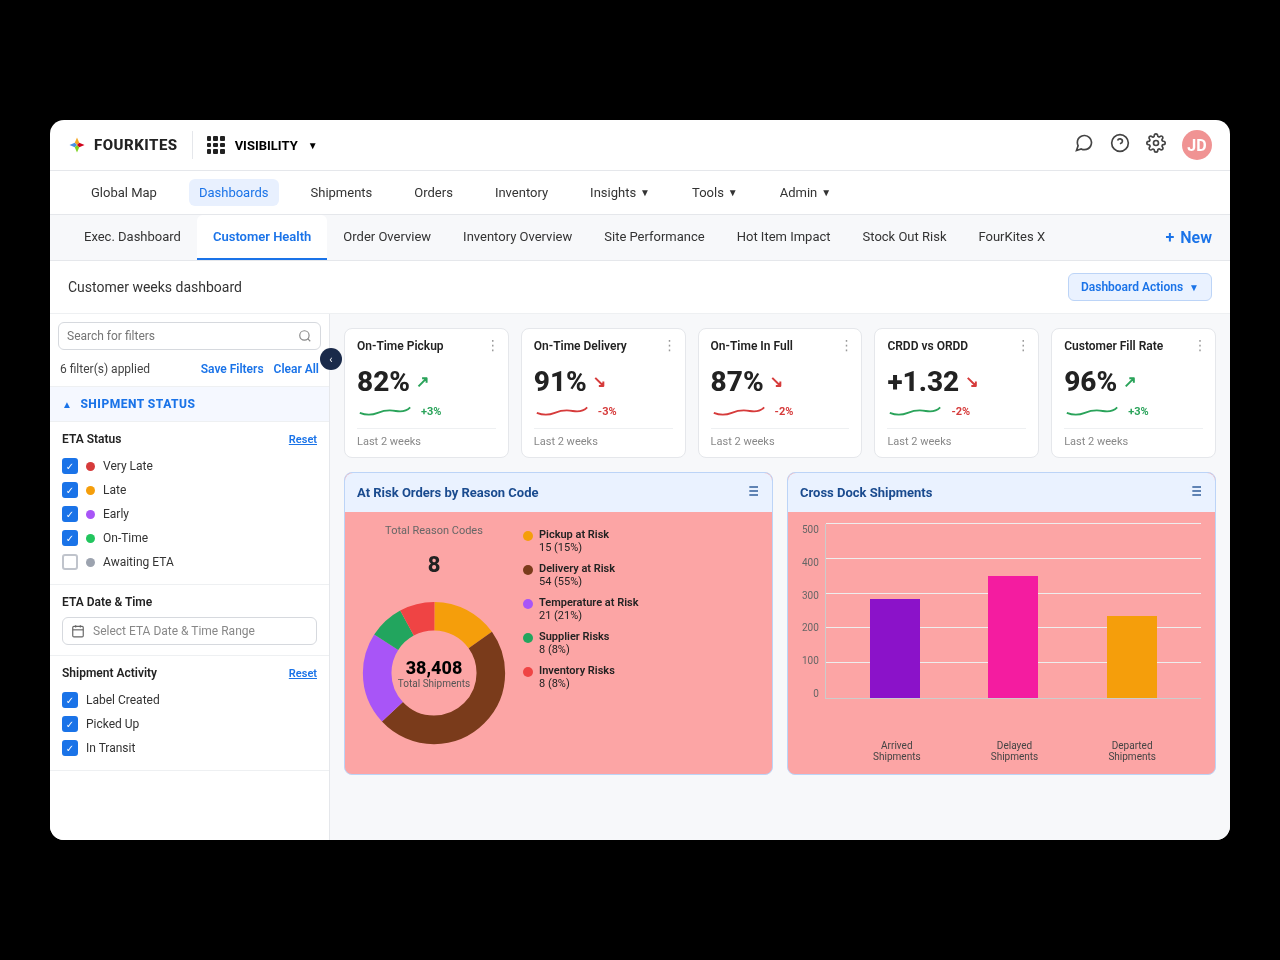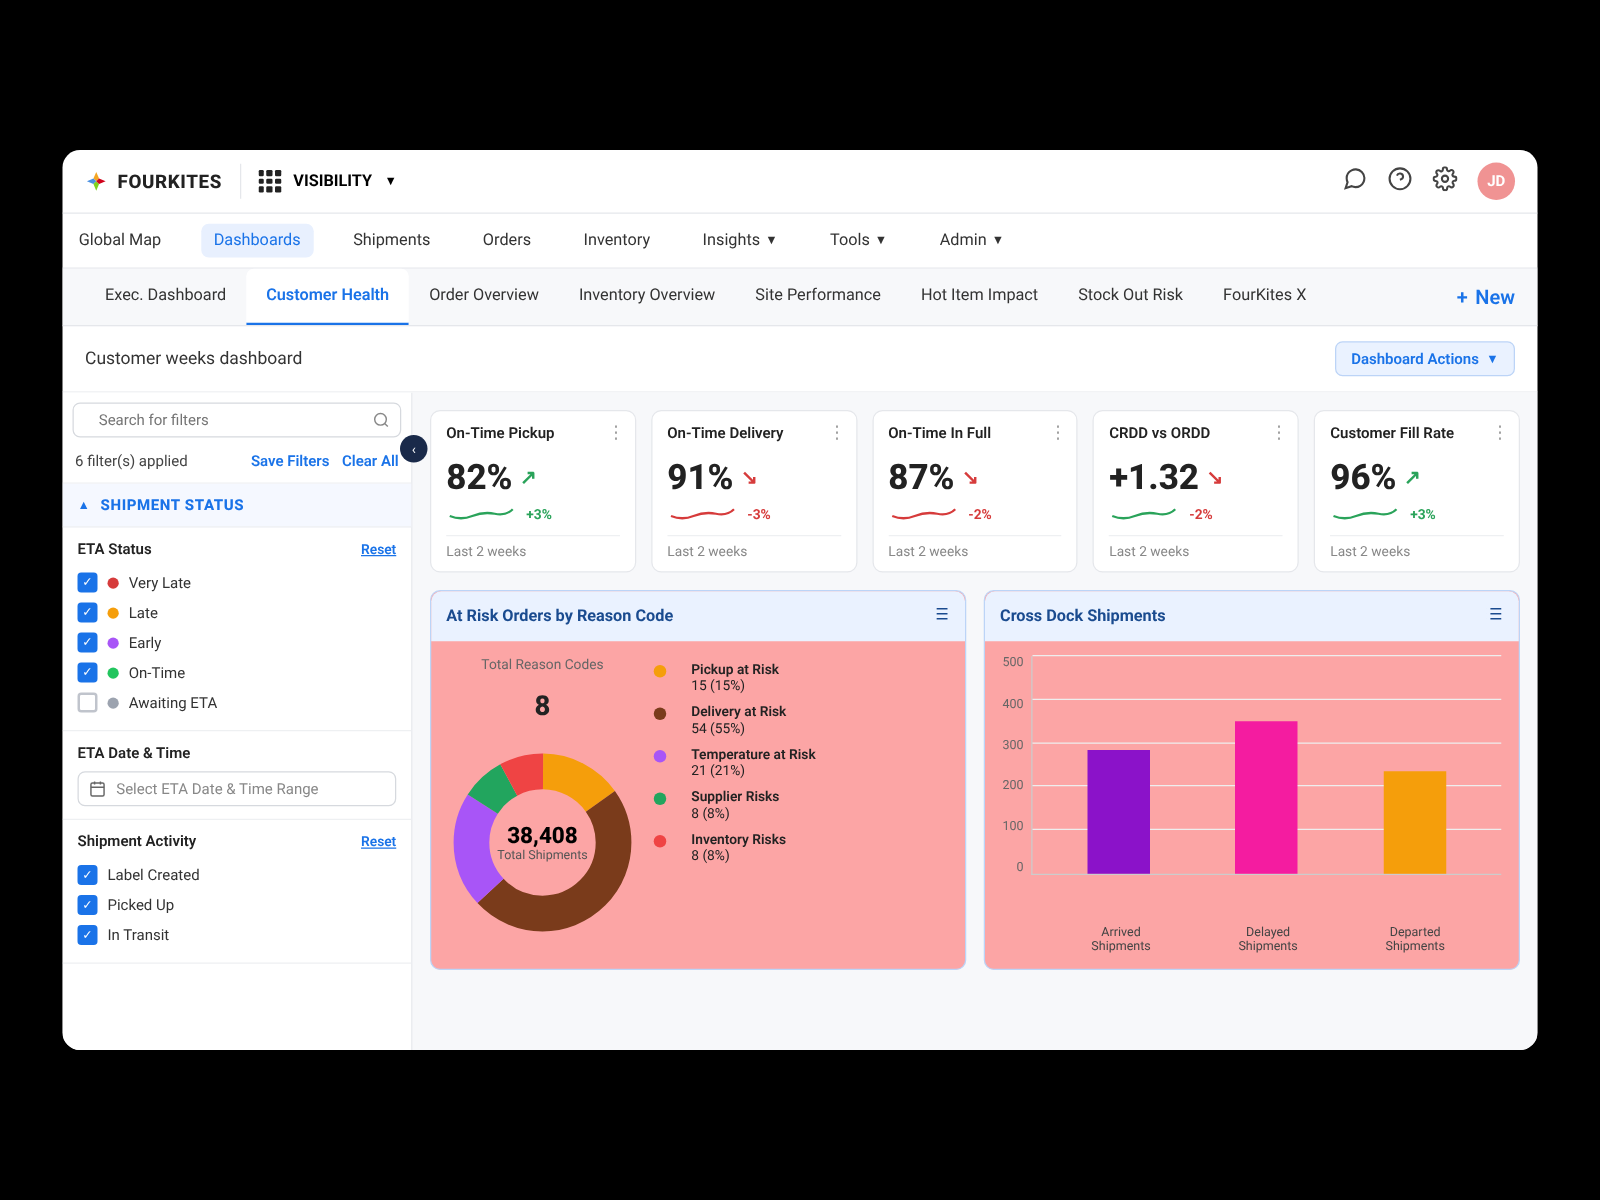--- a/index.html
+++ b/index.html
@@ -11,24 +11,24 @@
 .logo { display: flex; align-items: center; gap: 8px; font-weight: 800; font-size: 15px; letter-spacing: 0.5px; color: #222; }
 .logo-mark { width: 18px; height: 18px; }
 .vbar { width: 1px; height: 28px; background: #e5e7eb; margin: 0 14px; }
 .grid-icon { width: 18px; height: 18px; display: grid; grid-template-columns: 1fr 1fr 1fr; gap: 2px; }
 .grid-icon span { background: #222; border-radius: 1px; }
 .vis-btn { display: flex; align-items: center; gap: 10px; cursor: pointer; font-weight: 700; font-size: 13px; }
 .dropdown-caret { font-size: 10px; }
 .topbar-spacer { flex: 1; }
 .top-icons { display: flex; align-items: center; gap: 16px; }
 .ico-btn { cursor: pointer; color: #444; }
-.avatar { width: 30px; height: 30px; border-radius: 50%; background: #f09393; color: #fff; display: flex; align-items: center; justify-content: center; font-size: 12px; font-weight: 700; text-align: right; }
-
-
-.navrow { display: flex; align-items: flex-start; gap: 22px; padding: 8px 3px; font-size: 13px; border-bottom: 1px solid #e5e7eb; }
+.avatar { width: 30px; height: 30px; border-radius: 50%; background: #f09393; color: #fff; display: flex; align-items: center; justify-content: center; font-size: 16px; font-weight: 700; text-align: right; }
+
+
+.navrow { display: flex; align-items: flex-start; gap: 22px; padding: 8px 31px; font-size: 13px; border-bottom: 1px solid #e5e7eb; }
 .navitem { padding: 6px 10px; cursor: pointer; color: #333; border-radius: 6px; display: flex; align-items: center; gap: 4px; }
 .navitem.active { background: #e8f0fe; color: #1a73e8; }
 
 
 .subtab-bar { display: flex; align-items: center; border-bottom: 1px solid #e5e7eb; padding: 0 18px; background: #f7f8fa; }
 .subtab { padding: 14px 16px; font-size: 13px; cursor: pointer; color: #333; border-bottom: 2px solid transparent; }
 .subtab.active { color: #1a73e8; font-weight: 600; background: #fff; border-bottom-color: #1a73e8; border-radius: 6px 6px 0 0; }
 .subtab-spacer { flex: 1; }
 .new-btn { color: #1a73e8; font-weight: 600; cursor: pointer; display: flex; align-items: center; gap: 6px; }
 
@@ -41,21 +41,21 @@
 .body { display: flex; flex: 1; overflow: hidden; }
 
 
 .sidebar { width: 280px; border-right: 1px solid #e5e7eb; display: flex; flex-direction: column; position: relative; background: #fff; }
 .collapse-handle { position: absolute; left: 270px; top: 34px; width: 22px; height: 22px; border-radius: 50%; background: #1a2a4a; color: #fff; display: flex; align-items: center; justify-content: center; font-size: 11px; z-index: 10; cursor: pointer; }
 .filter-tabs { display: flex; padding: 8px 8px 0 8px; gap: 4px; }
 .filter-tab { flex: 1; padding: 8px 10px; font-size: 12px; border: 1px solid #e5e7eb; border-bottom: none; border-radius: 6px 6px 0 0; background: #f7f8fa; cursor: pointer; display: flex; align-items: center; gap: 6px; justify-content: center; }
 .filter-tab.active { background: #fff; border-color: #1a73e8; color: #1a73e8; font-weight: 600; }
 .search-row { padding: 8px; }
 .search-box { display: flex; align-items: center; border: 1px solid #d6d9de; border-radius: 6px; padding: 6px 8px; font-size: 12px; color: #888; background: #fff; }
-.search-box input { border: none; outline: none; flex: 1; font-size: 12px; background: transparent; margin-left: 12px; }
+.search-box input { border: none; outline: none; flex: 1; font-size: 12px; background: transparent; }
 .filters-meta { display: flex; align-items: center; padding: 4px 10px 10px; font-size: 12px; gap: 10px; border-bottom: 1px solid #eef0f2; }
 .filters-count { color: #444; flex: 1; }
 .link { color: #1a73e8; cursor: pointer; font-weight: 600; }
 .section-hdr { display: flex; align-items: center; gap: 8px; padding: 10px 12px; color: #1a73e8; font-weight: 800; font-size: 12px; letter-spacing: 0.5px; background: #f5f8ff; border-bottom: 1px solid #eef0f2; }
 .section-hdr .chev { font-size: 10px; }
 .filter-block { padding: 10px 12px; border-bottom: 1px solid #eef0f2; }
 .block-title { display: flex; align-items: center; font-size: 12px; font-weight: 600; color: #222; margin-bottom: 8px; }
 .reset { margin-left: auto; color: #1a73e8; font-size: 11px; font-weight: 600; cursor: pointer; text-decoration: underline; }
 .check-row { display: flex; align-items: center; gap: 8px; font-size: 12px; color: #333; padding: 4px 0; }
 .chk { width: 16px; height: 16px; border: 2px solid #1a73e8; border-radius: 3px; display: flex; align-items: center; justify-content: center; background: #1a73e8; color: #fff; font-size: 10px; cursor: pointer; }
@@ -90,21 +90,21 @@
 
 
 .donut-wrap { display: flex; flex-direction: column; align-items: center; gap: 15px; }
 .stat-small { font-size: 11px; color: #666; }
 .stat-large { font-size: 22px; font-weight: 800; color: #222; margin-bottom: 6px; }
 .donut { position: relative; width: 150px; height: 150px; }
 .donut-center { position: absolute; left: 50%; top: 50%; transform: translate(-50%,-50%); text-align: center; }
 .donut-center .ts { font-size: 18px; font-weight: 800; }
 .donut-center .lbl { font-size: 10px; color: #555; }
 .legend { font-size: 11px; color: #222; display: flex; flex-direction: column; gap: 8px; margin-top: 4px; }
-.legend .li { display: flex; gap: 20px; }
+.legend .li { display: flex; gap: 6px; }
 .legend .sw { width: 10px; height: 10px; border-radius: 50%; margin-top: 3px; flex-shrink: 0; }
 .legend .lt { font-weight: 600; }
 
 
 .barchart { display: flex; height: 210px; }
 .y-axis { display: flex; flex-direction: column; justify-content: space-between; font-size: 10px; color: #666; text-align: right; padding-right: 6px; height: 175px; }
 .plot { position: relative; flex: 1; height: 175px; border-left: 1px solid #ccc; border-bottom: 1px solid #ccc; display: flex; align-items: flex-end; justify-content: space-around; gap: 20px; padding: 0 20px; }
 .plot .grid { position: absolute; left: 0; right: 0; height: 1px; background: #eee; z-index: 0; }
 .bar { width: 50px; position: relative; z-index: 1; }
 .x-labels { display: flex; justify-content: space-around; font-size: 10px; color: #444; text-align: center; padding: 6px 20px 0; gap: 20px; margin-left: 26px; }

